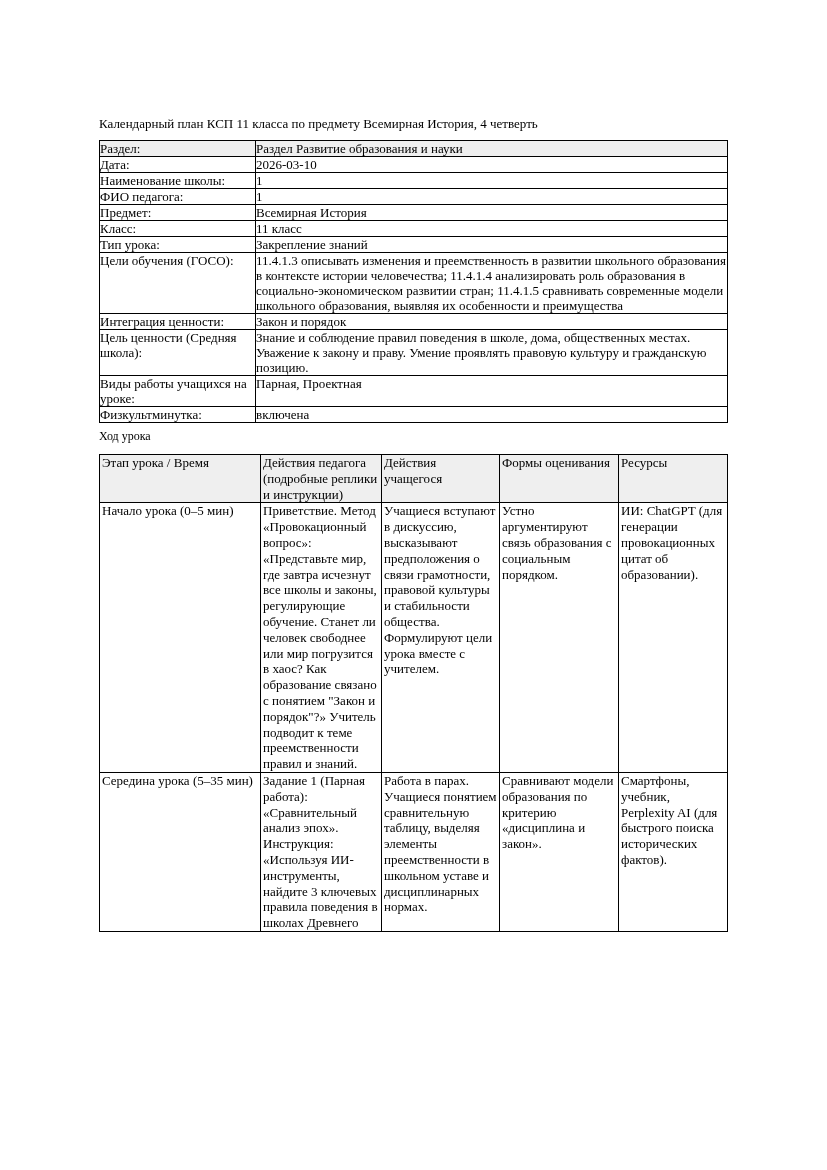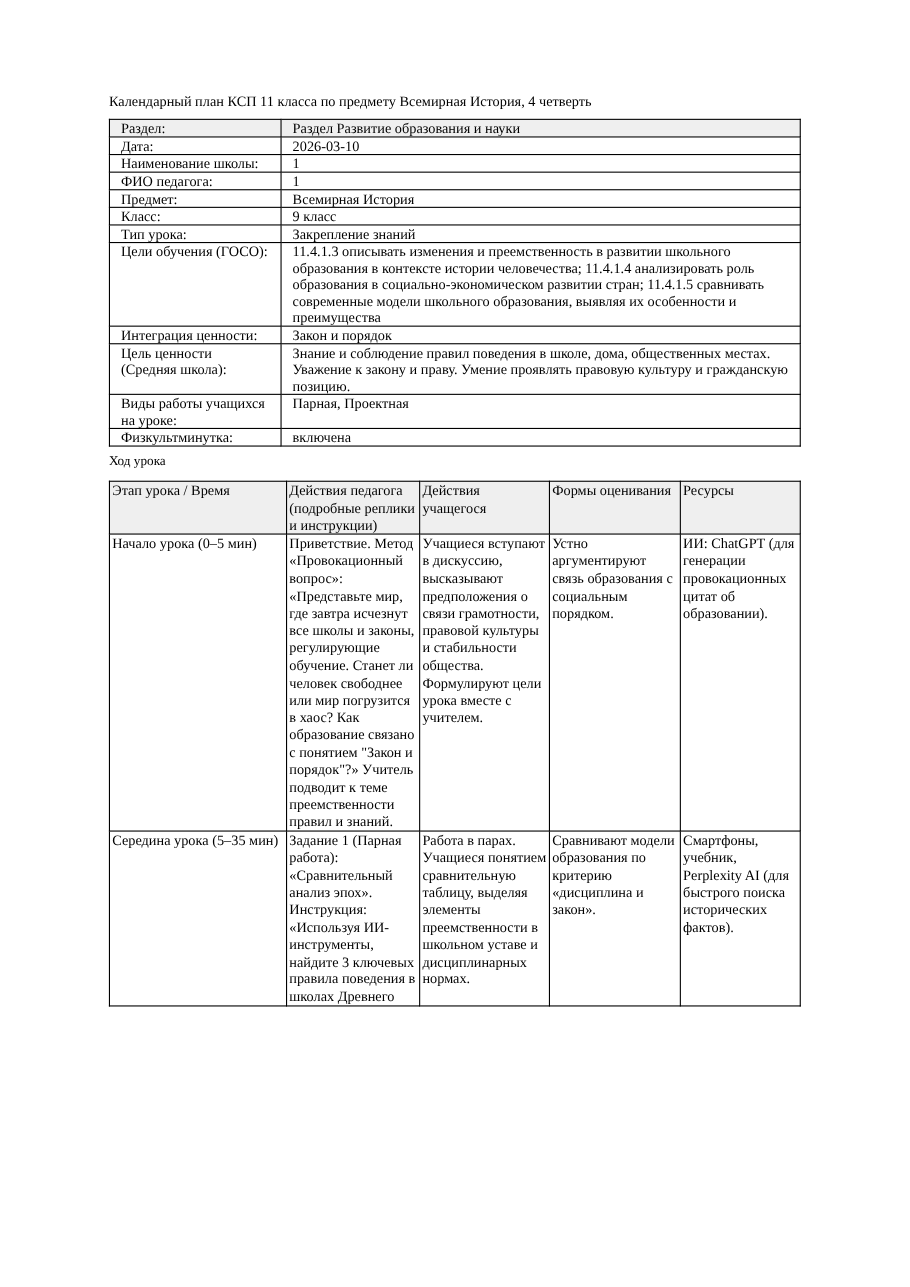--- a/index.html
+++ b/index.html
@@ -8,41 +8,41 @@
     width: 827px;
     height: 1170px;
     background: #ffffff;
     font-family: "Liberation Serif", "DejaVu Serif", serif;
     color: #000000;
     overflow: hidden;
   }
   .content {
     position: absolute;
     left: 99px;
-    top: 84px;
+    top: 116px;
     width: 628px;
   }
   .doc-title {
     font-size: 13px;
     line-height: 16px;
     margin: 0 0 8px 0;
     white-space: nowrap;
   }
   table {
     border-collapse: collapse;
     table-layout: fixed;
     width: 628px;
     font-size: 13px;
   }
   td, th {
     border: 1px solid #000000;
     vertical-align: top;
     text-align: left;
     font-weight: normal;
-    padding: 0 10px;
+    padding: 0 0;
     overflow: hidden;
   }
   .info-table td { line-height: 15px; }
   .shaded { background: #efefef; }
   .section-label {
     font-size: 12px;
     line-height: 16px;
     margin: 5px 0 10px 0;
   }
   .lesson-table td, .lesson-table th {
@@ -79,21 +79,21 @@
         <tr>
           <td>ФИО педагога:</td>
           <td>1</td>
         </tr>
         <tr>
           <td>Предмет:</td>
           <td>Всемирная История</td>
         </tr>
         <tr>
           <td>Класс:</td>
-          <td>9 класс</td>
+          <td>11 класс</td>
         </tr>
         <tr>
           <td>Тип урока:</td>
           <td>Закрепление знаний</td>
         </tr>
         <tr>
           <td>Цели обучения (ГОСО):</td>
           <td>11.4.1.3 описывать изменения и преемственность в развитии школьного образования в контексте истории человечества; 11.4.1.4 анализировать роль образования в социально-экономическом развитии стран; 11.4.1.5 сравнивать современные модели школьного образования, выявляя их особенности и преимущества</td>
         </tr>
         <tr>

